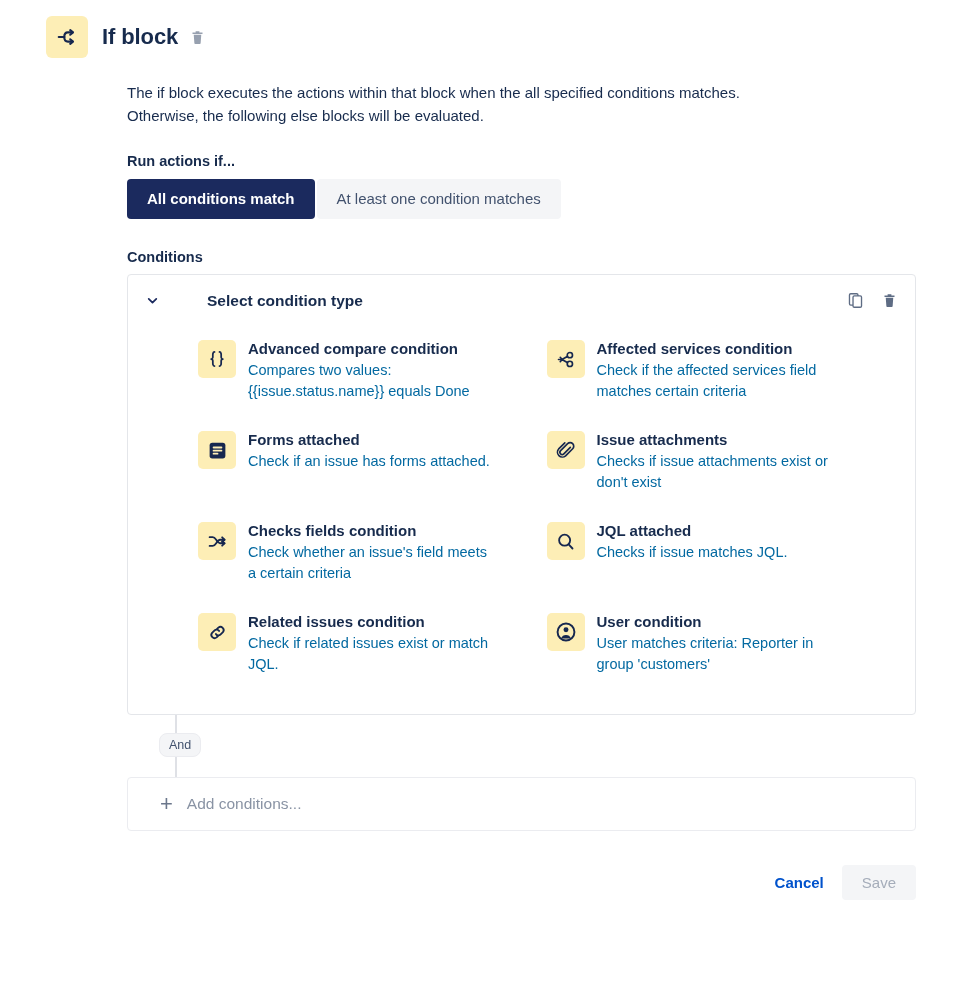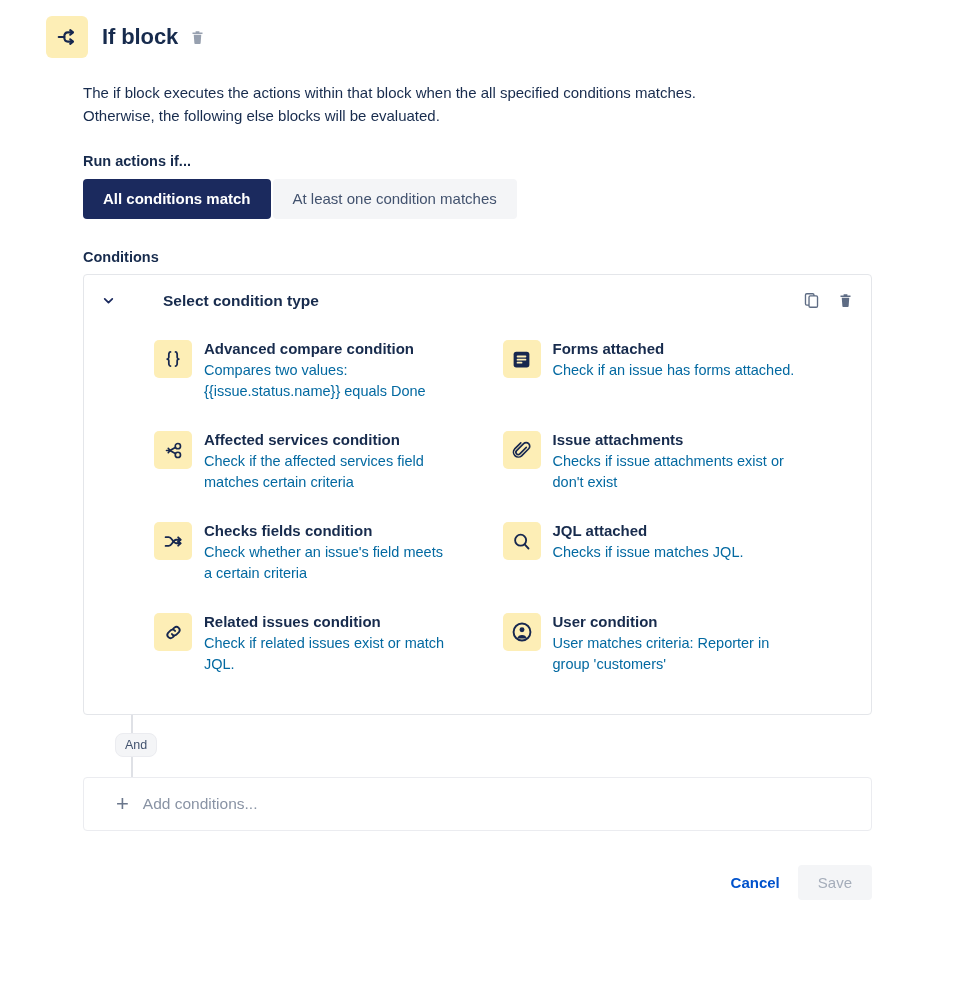--- a/index.html
+++ b/index.html
@@ -45,20 +45,21 @@
     margin-left: 12px;
     display: flex;
     align-items: center;
     cursor: pointer;
   }
 
   
   .body {
     padding-left: 83px;
     padding-right: 76px;
+    margin-left: 44px;
   }
   .desc {
     font-size: 15px;
     line-height: 23px;
     color: #172b4d;
     margin-top: 23px;
     max-width: 680px;
   }
   .desc div { white-space: nowrap; }
 
@@ -330,52 +331,52 @@
         </div>
         <div class="opt-txt">
           <div class="opt-title">Advanced compare condition</div>
           <div class="opt-desc">Compares two values:
 {{issue.status.name}} equals Done</div>
         </div>
       </div>
 
       <div class="opt">
         <div class="opt-icon">
-          <svg width="21" height="21" viewBox="0 0 24 24">
-            <rect x="3" y="3" width="18" height="18" rx="3" fill="#16274f"></rect>
-            <rect x="6.5" y="7.5" width="11" height="2.2" rx="1" fill="#fdeeb6"></rect>
-            <rect x="6.5" y="11" width="11" height="2.2" rx="1" fill="#fdeeb6"></rect>
-            <rect x="6.5" y="14.5" width="6.5" height="2.2" rx="1" fill="#fdeeb6"></rect>
-          </svg>
-        </div>
-        <div class="opt-txt">
-          <div class="opt-title">Forms attached</div>
-          <div class="opt-desc">Check if an issue has forms attached.</div>
-        </div>
-      </div>
-
-      <div class="opt">
-        <div class="opt-icon">
           <svg width="21" height="21" viewBox="0 0 24 24" fill="none" stroke="#16274f" stroke-width="1.9" stroke-linecap="round">
             <circle cx="17" cy="7" r="3"></circle>
             <circle cx="17" cy="17" r="3"></circle>
             <path d="M4 12h4"></path>
             <path d="M8 12l6-3.5"></path>
             <path d="M8 12l6 3.5"></path>
             <path d="M6 9.5L8 12l-2 2.5"></path>
           </svg>
         </div>
         <div class="opt-txt">
           <div class="opt-title">Affected services condition</div>
           <div class="opt-desc">Check if the affected services field matches certain criteria</div>
         </div>
       </div>
 
       <div class="opt">
         <div class="opt-icon">
+          <svg width="21" height="21" viewBox="0 0 24 24">
+            <rect x="3" y="3" width="18" height="18" rx="3" fill="#16274f"></rect>
+            <rect x="6.5" y="7.5" width="11" height="2.2" rx="1" fill="#fdeeb6"></rect>
+            <rect x="6.5" y="11" width="11" height="2.2" rx="1" fill="#fdeeb6"></rect>
+            <rect x="6.5" y="14.5" width="6.5" height="2.2" rx="1" fill="#fdeeb6"></rect>
+          </svg>
+        </div>
+        <div class="opt-txt">
+          <div class="opt-title">Forms attached</div>
+          <div class="opt-desc">Check if an issue has forms attached.</div>
+        </div>
+      </div>
+
+      <div class="opt">
+        <div class="opt-icon">
           <svg width="21" height="21" viewBox="0 0 24 24" fill="none" stroke="#16274f" stroke-width="1.9" stroke-linecap="round" stroke-linejoin="round">
             <path d="M17.5 8.5l-7.4 7.4a2.6 2.6 0 1 1-3.7-3.7l8-8a4.1 4.1 0 0 1 5.8 5.8l-8.1 8.1a5.6 5.6 0 0 1-7.9-7.9l7-7"></path>
           </svg>
         </div>
         <div class="opt-txt">
           <div class="opt-title">Issue attachments</div>
           <div class="opt-desc">Checks if issue attachments exist or don't exist</div>
         </div>
       </div>
 

